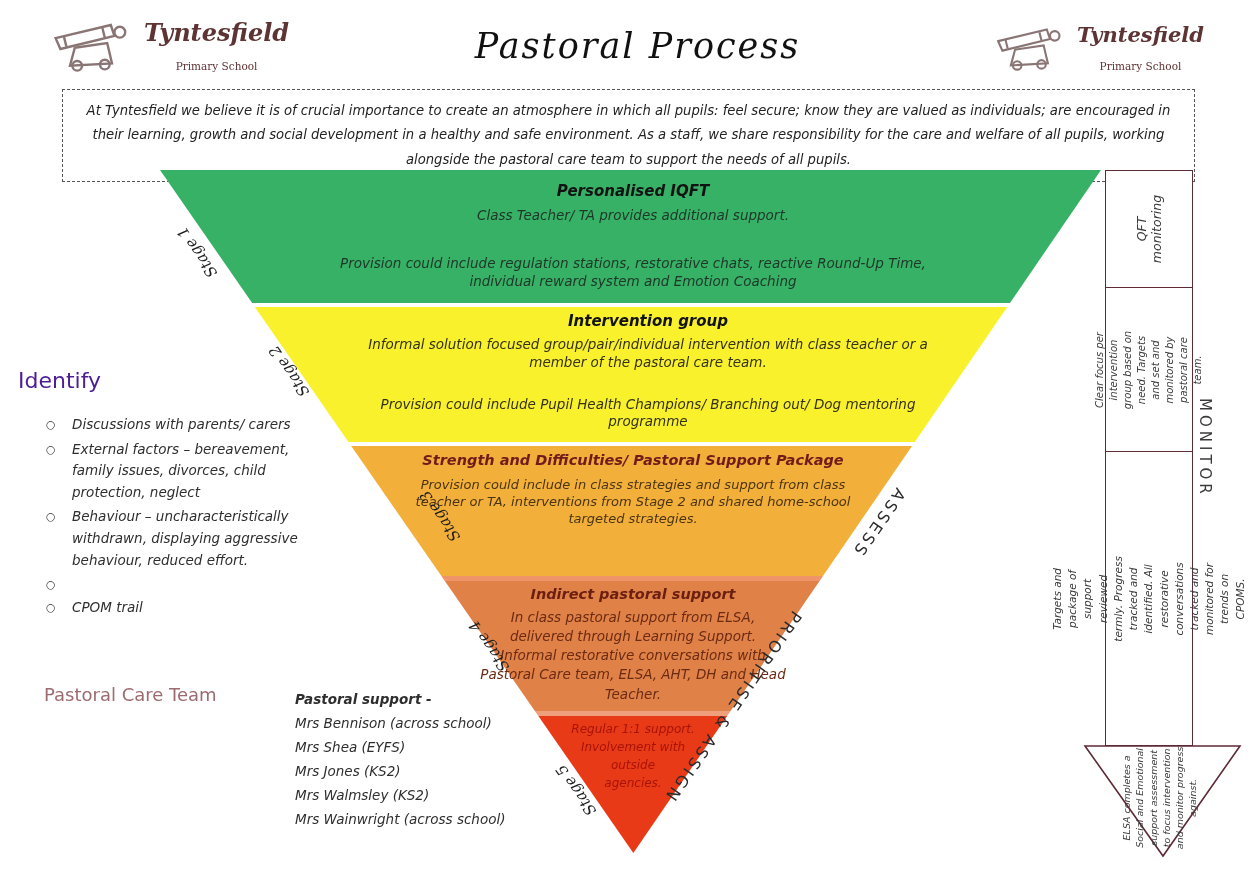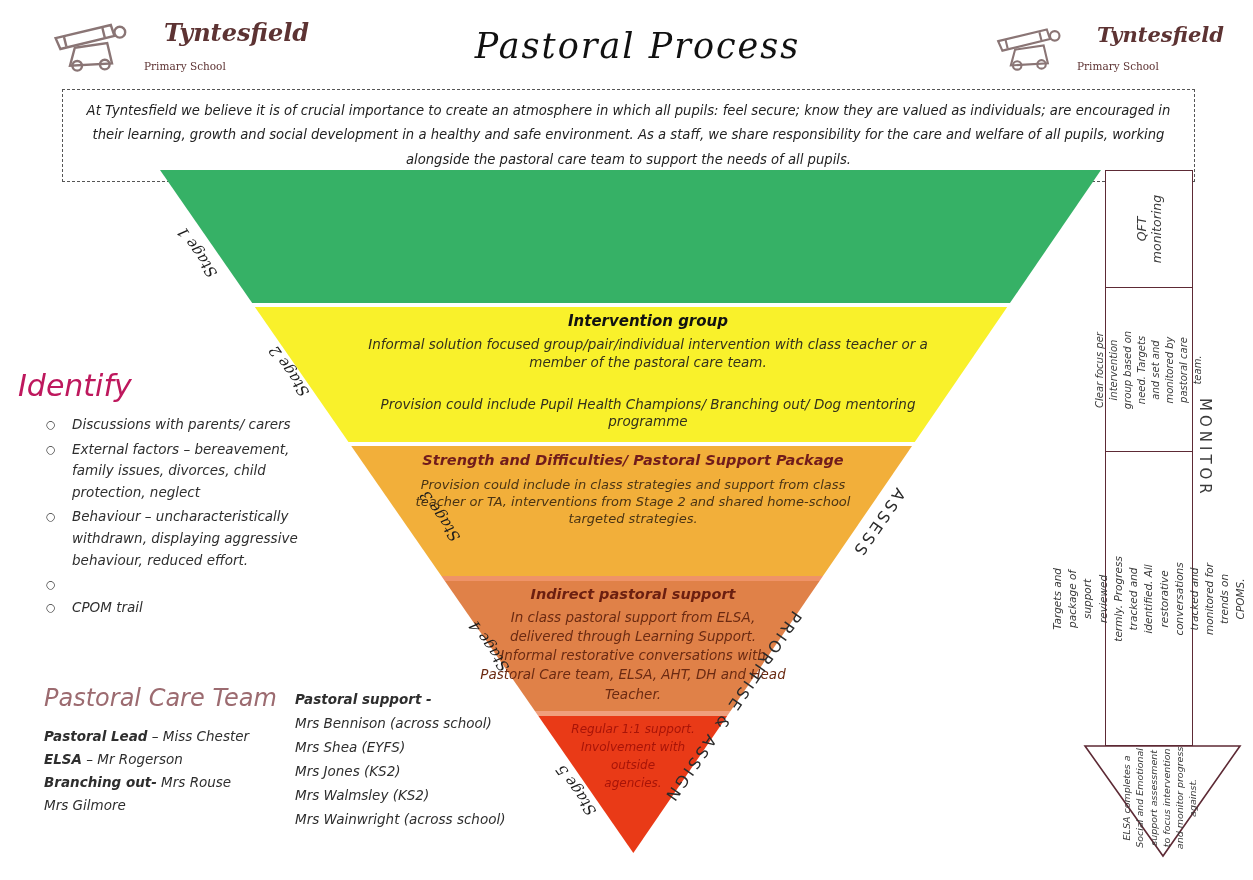--- a/index.html
+++ b/index.html
@@ -6,23 +6,23 @@
   .page{position:relative;width:1253px;height:880px;background:#ffffff;overflow:hidden;
         font-family:"DejaVu Sans",sans-serif;color:#222;}
   .hand{font-family:"DejaVu Sans",sans-serif;font-style:italic;}
 
   
   .logo{position:absolute;display:flex;align-items:center;gap:8px;}
   .logo-left{left:52px;top:20px;}
   .logo-right{left:995px;top:24px;}
   .logo svg{display:block;}
   .logo-name{font-family:"DejaVu Serif",serif;font-style:italic;font-weight:bold;
-             color:#5d3333;font-size:24px;line-height:1;margin-left:20px;}
+             color:#5d3333;font-size:24px;line-height:1;}
   .logo-right .logo-name{font-size:21px;}
-  .logo-sub{font-family:"DejaVu Serif",serif;color:#5d3333;font-size:10.5px;text-align:left;margin-top:15px;}
+  .logo-sub{font-family:"DejaVu Serif",serif;color:#5d3333;font-size:10.5px;text-align:center;margin-top:15px;}
   .page-title{position:absolute;left:400px;top:26px;width:475px;text-align:center;
               font-family:"DejaVu Serif",serif;font-style:italic;font-size:35px;
               letter-spacing:2px;color:#111;}
 
   
   .intro-box{position:absolute;left:62px;top:89px;width:1095px;border:1.4px dashed #555;
              padding:9px 18px;font-size:13.2px;line-height:1.85;text-align:center;color:#222;}
 
   
   .triangle{position:absolute;left:160px;top:170px;width:941px;height:683px;
@@ -58,28 +58,28 @@
   .s5t .st-title{font-size:13px;color:#8c0f0f;}
   .s5t .st-body{color:#a81408;font-size:12px;line-height:1.5;}
 
   .diag{position:absolute;white-space:nowrap;}
   .stage-label{font-family:"DejaVu Serif",serif;font-style:italic;font-size:15px;color:#1c1c1c;
                transform:translate(-50%,-50%) rotate(-125deg);}
   .edge-label{font-size:16px;letter-spacing:3px;color:#2b2b2b;
               transform:translate(-50%,-50%) rotate(124.5deg);}
 
   
-  .identify-heading{position:absolute;left:18px;top:368px;font-size:30px;font-style:italic;color:#be185d;}
+  .identify-heading{position:absolute;left:18px;top:368px;font-size:22px;color:#4c1d95;}
   .identify-list{position:absolute;left:46px;top:414px;width:284px;margin:0;padding:0;list-style:none;}
   .identify-list li{display:flex;font-size:13.5px;font-style:italic;line-height:1.6;
                     color:#2e2e2e;margin-bottom:3px;}
   .identify-list .marker{flex:0 0 26px;font-style:normal;font-size:11px;padding-top:2px;color:#2e2e2e;}
 
   
-  .team-heading{position:absolute;left:44px;top:684px;font-size:24px;font-style:italic;color:#9c6b70;}
+  .team-heading{position:absolute;left:44px;top:684px;font-size:18px;color:#9c6b70;}
   .team-col{position:absolute;font-size:13.5px;font-style:italic;color:#2e2e2e;}
   .team-left{left:44px;top:728px;}
   .team-left p{margin:0 0 7px 0;}
   .team-right{left:295px;top:691px;}
   .team-right p{margin:0 0 8px 0;}
   .bold{font-weight:bold;}
 
   
   .mbox{position:absolute;left:1105px;width:88px;background:#fff;border:1.5px solid #5d2a35;
         box-sizing:border-box;display:flex;align-items:center;justify-content:center;}
@@ -149,20 +149,25 @@
     <div class="band d1"></div>
     <div class="band b2" style="background:#f9f12b"></div>
     <div class="band d2"></div>
     <div class="band b3" style="background:#f2af3a"></div>
     <div class="band d3"></div>
     <div class="band b4" style="background:#e08148"></div>
     <div class="band d4"></div>
     <div class="band b5" style="background:#e93a17"></div>
   </div>
 
+  <div class="stage-text s1t">
+    <div class="st-title">Personalised IQFT</div>
+    <div class="st-body" style="margin-top:7px">Class Teacher/ TA provides additional support.</div>
+    <div class="st-body gap">Provision could include regulation stations, restorative chats, reactive Round-Up Time, individual reward system and Emotion Coaching</div>
+  </div>
 
   <div class="stage-text s2t">
     <div class="st-title">Intervention group</div>
     <div class="st-body" style="margin-top:6px">Informal solution focused group/pair/individual intervention with class teacher or a member of the pastoral care team.</div>
     <div class="st-body gap">Provision could include Pupil Health Champions/ Branching out/ Dog mentoring programme</div>
   </div>
 
   <div class="stage-text s3t">
     <div class="st-title">Strength and Difficulties/ Pastoral Support Package</div>
     <div class="st-body gap">Provision could include in class strategies and support from class teacher or TA, interventions from Stage 2 and shared home-school targeted strategies.</div>
@@ -206,26 +211,20 @@
     <li>
         <span class="marker">○</span>
       </li>
     <li>
         <span class="marker">○</span>
         <span>CPOM trail</span>
       </li>
   </ul>
 
   <div class="team-heading">Pastoral Care Team</div>
-  <div class="team-col team-left">
-    <p><span class="bold">Pastoral Lead</span><span> – Miss Chester</span></p>
-    <p><span class="bold">ELSA</span><span> – Mr Rogerson</span></p>
-    <p><span class="bold">Branching out-</span><span> Mrs Rouse</span></p>
-    <p><span class="bold"></span><span>Mrs Gilmore</span></p>
-  </div>
   <div class="team-col team-right">
     <p class="bold">Pastoral support -</p>
     <p>Mrs Bennison (across school)</p>
     <p>Mrs Shea (EYFS)</p>
     <p>Mrs Jones (KS2)</p>
     <p>Mrs Walmsley (KS2)</p>
     <p>Mrs Wainwright (across school)</p>
   </div>
 
   <div class="mbox mb1">

